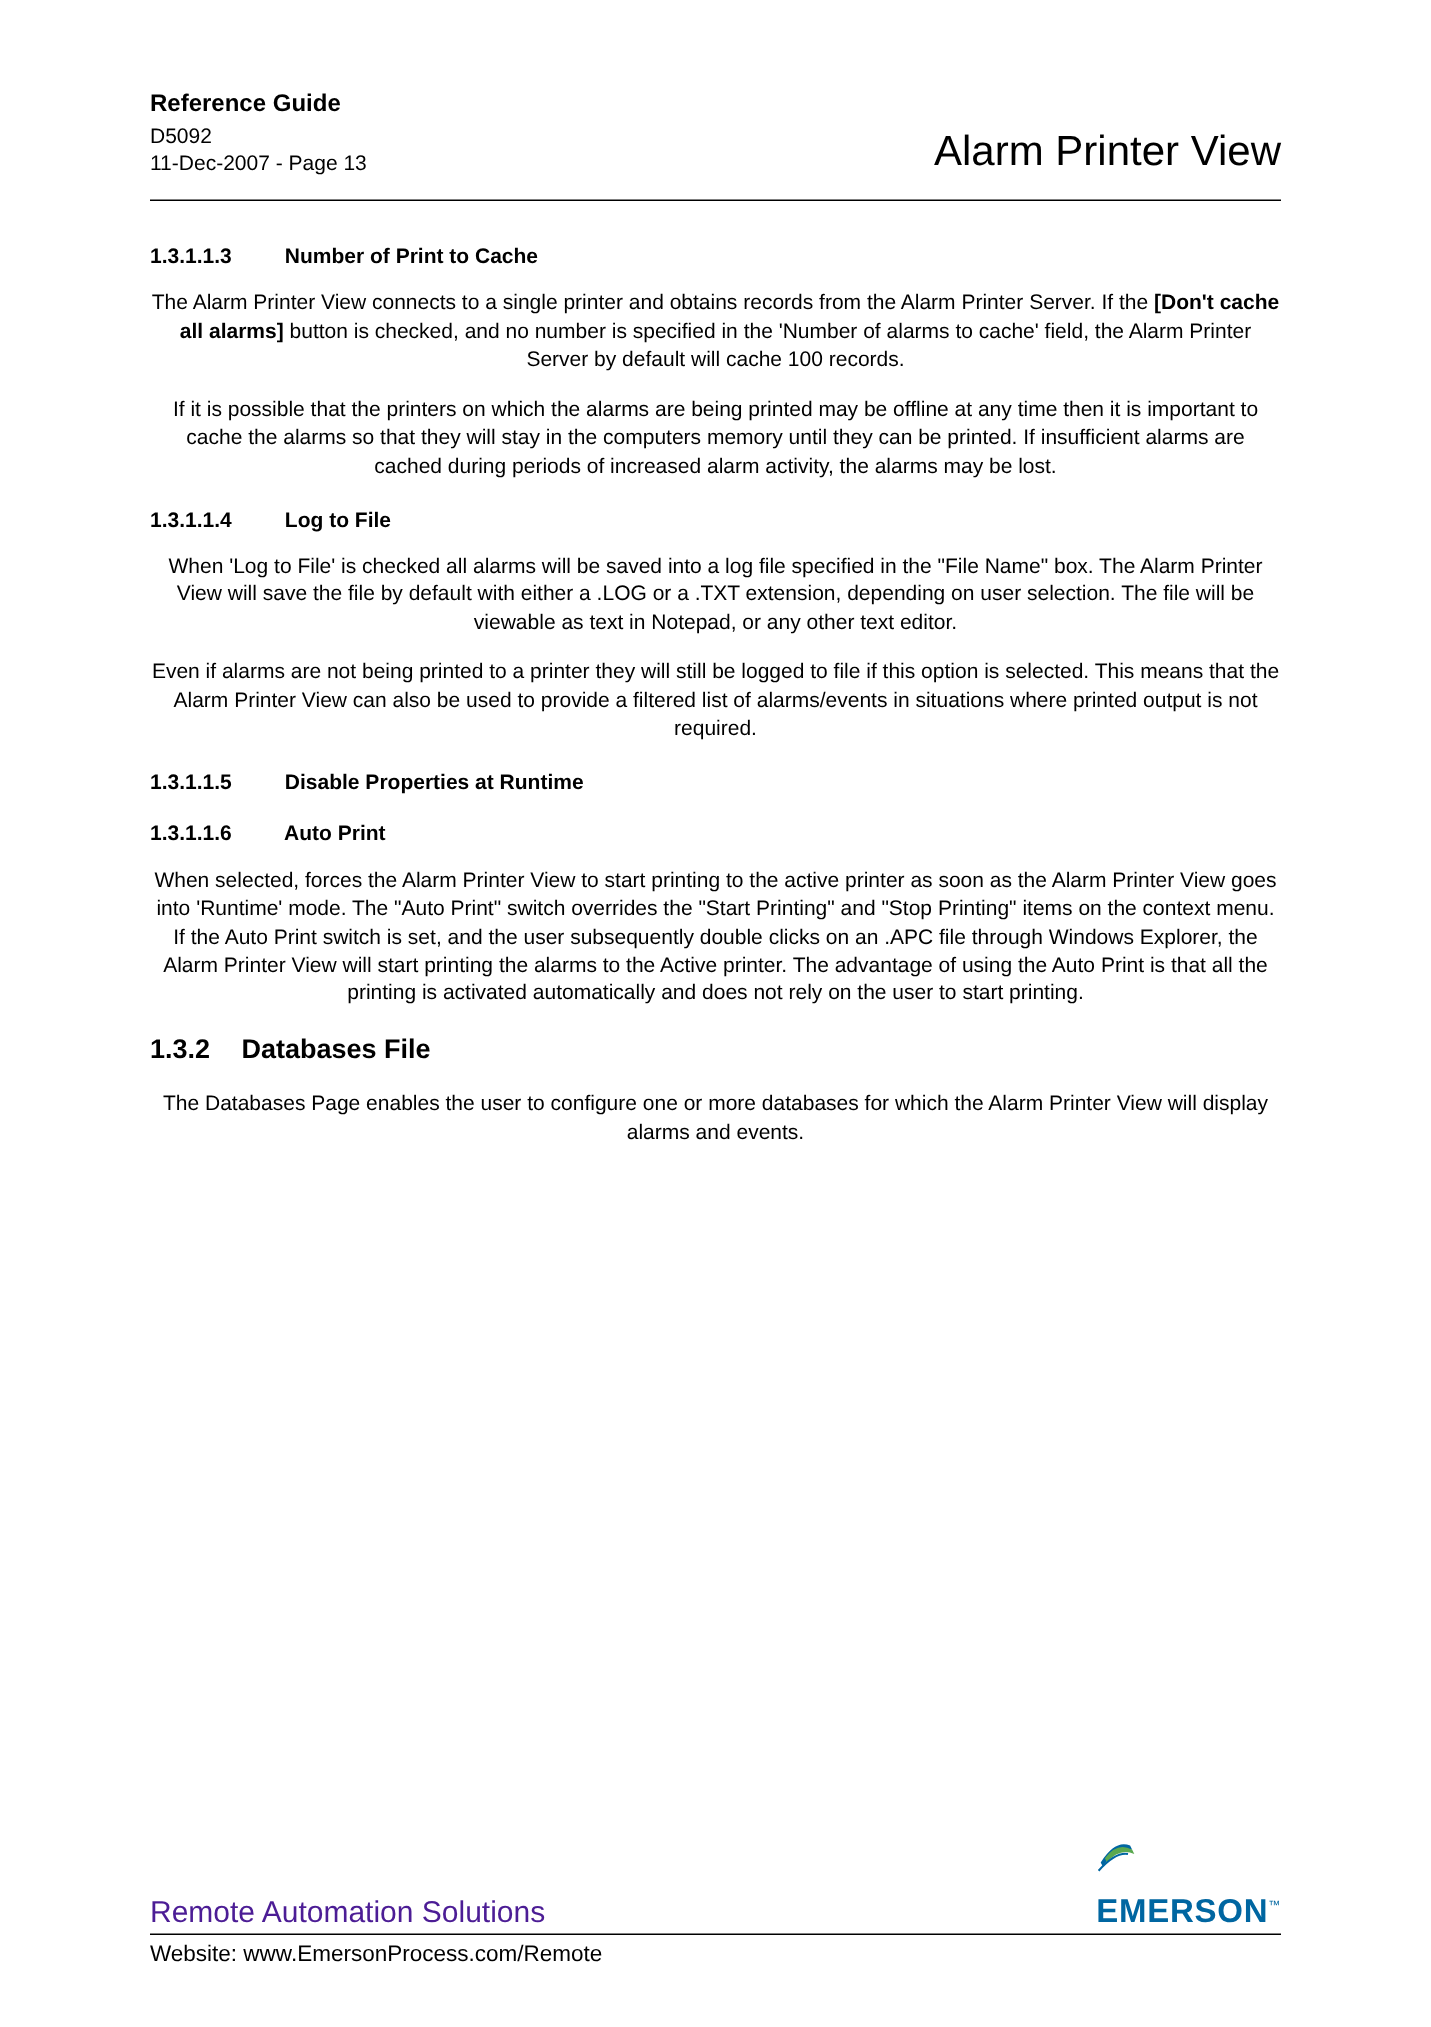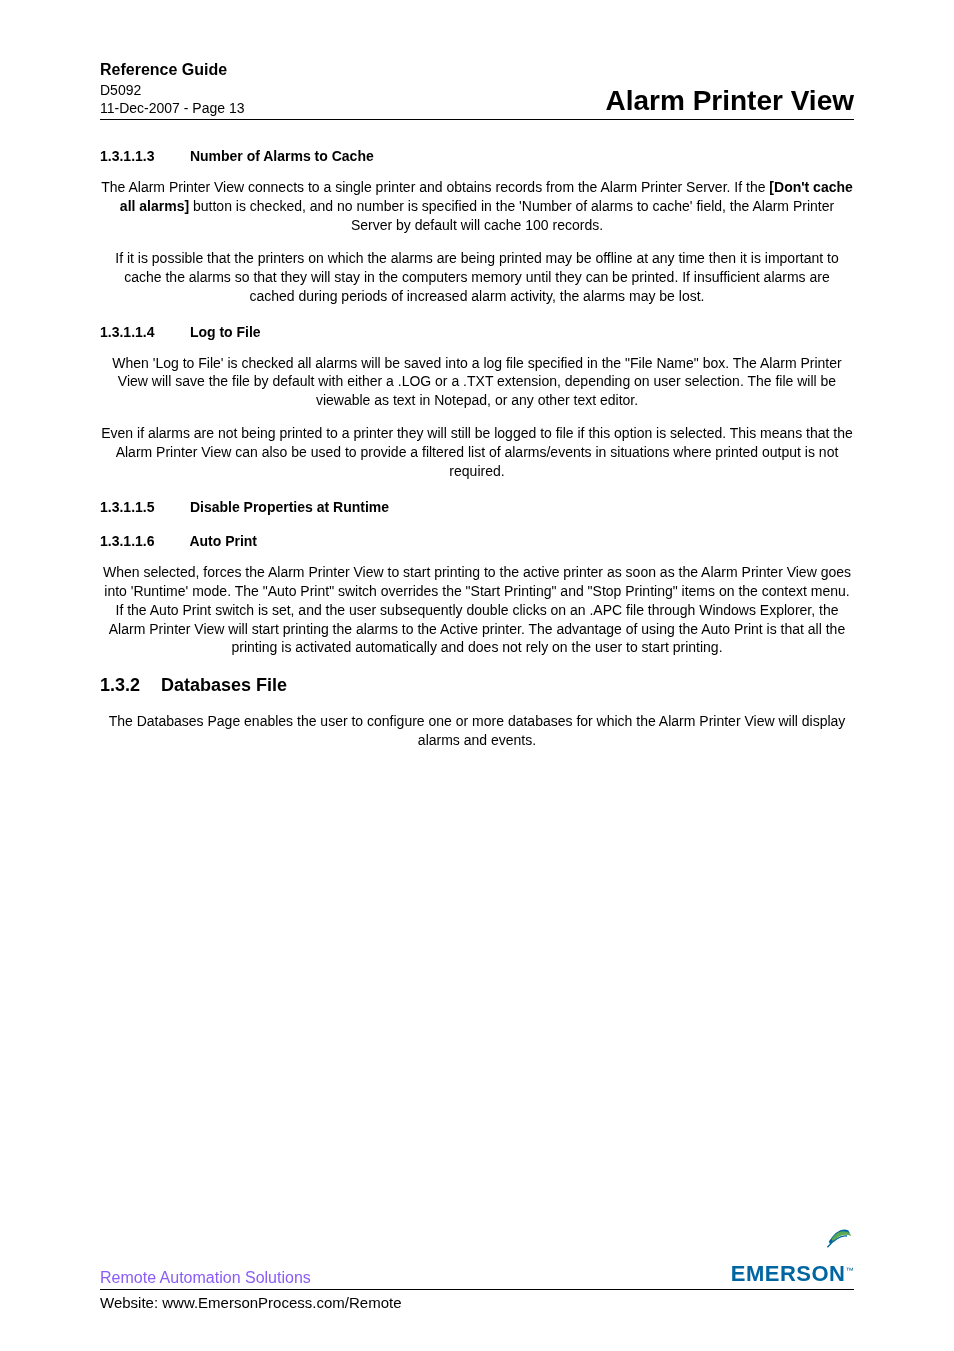--- a/index.html
+++ b/index.html
@@ -10,39 +10,39 @@
     body {
       font-family: Arial, Helvetica, sans-serif;
       background: #fff;
       width: 954px;
       height: 1351px;
       position: relative;
       padding: 60px 100px 40px 100px;
     }
     .header {
       border-bottom: 1px solid #000;
-      padding-bottom: 2px;
+      padding-bottom: 16px;
       margin-bottom: 28px;
     }
     .header-row {
       display: flex;
       justify-content: space-between;
       align-items: flex-end;
     }
     .header-left {
       font-size: 14px;
       line-height: 1.3;
     }
     .header-left .ref-guide {
       font-weight: bold;
       font-size: 16px;
     }
     .header-right {
       font-size: 28px;
-      font-weight: bold;
+      font-weight: normal;
       text-align: left;
     }
     .section-block {
       margin-bottom: 18px;
     }
     .section-heading {
       font-weight: bold;
       font-size: 14px;
       margin-bottom: 14px;
     }
@@ -76,31 +76,31 @@
       right: 100px;
     }
     .footer-row {
       display: flex;
       justify-content: space-between;
       align-items: flex-end;
       border-bottom: 1px solid #000;
       padding-bottom: 2px;
     }
     .footer-left {
-      font-size: 16px;
-      color: #8b5cf6;
+      font-size: 20px;
+      color: #4c1d95;
     }
     .footer-website {
       font-size: 15px;
       margin-top: 4px;
     }
     .emerson-logo {
       display: flex;
       flex-direction: column;
-      align-items: flex-end;
+      align-items: flex-start;
       gap: 12px;
     }
     .emerson-text {
       font-size: 22px;
       font-weight: bold;
       color: #0066a1;
       letter-spacing: 0.5px;
       font-family: Arial, sans-serif;
     }
     .emerson-text .tm {
@@ -123,21 +123,21 @@
       <div>D5092</div>
       <div>11-Dec-2007 - Page 13</div>
     </div>
     <div class="header-right">Alarm Printer View</div>
   </div>
 </div>
 
 <div class="section-block">
   <div class="section-heading">
     <span class="section-num">1.3.1.1.3</span>
-    <span>Number of Alarms to Cache</span>
+    <span>Number of Print to Cache</span>
   </div>
   <p class="para">
     <span>The Alarm Printer View connects to a single printer and obtains records from the Alarm Printer Server. If the </span><b>[Don't cache all alarms]</b><span> button is checked, and no number is specified in the 'Number of alarms to cache' field, the Alarm Printer Server by default will cache 100 records.</span>
   </p>
   <p class="para">If it is possible that the printers on which the alarms are being printed may be offline at any time then it is important to cache the alarms so that they will stay in the computers memory until they can be printed. If insufficient alarms are cached during periods of increased alarm activity, the alarms may be lost.</p>
 </div>
 
 <div class="section-block">
   <div class="section-heading">
     <span class="section-num">1.3.1.1.4</span>

